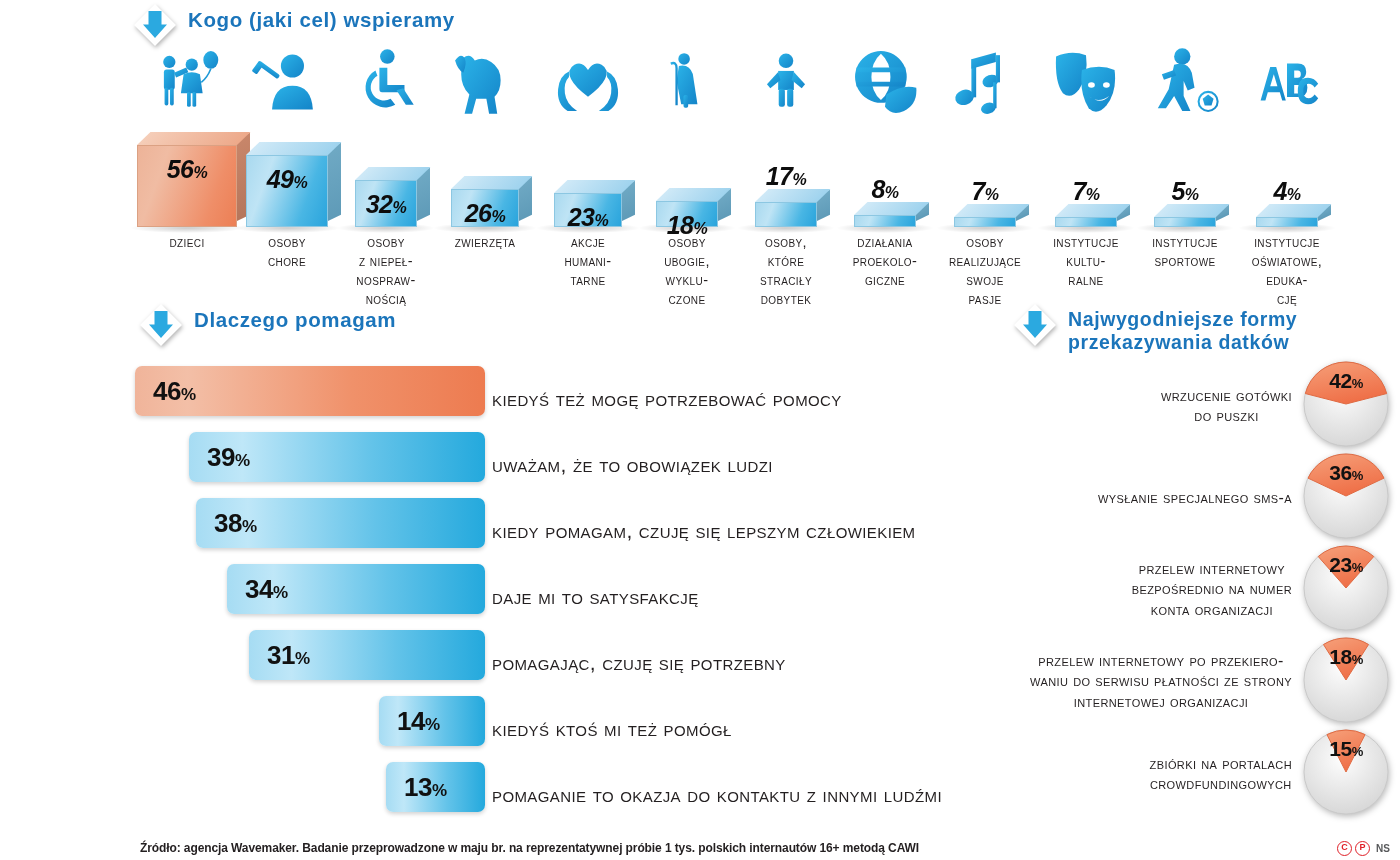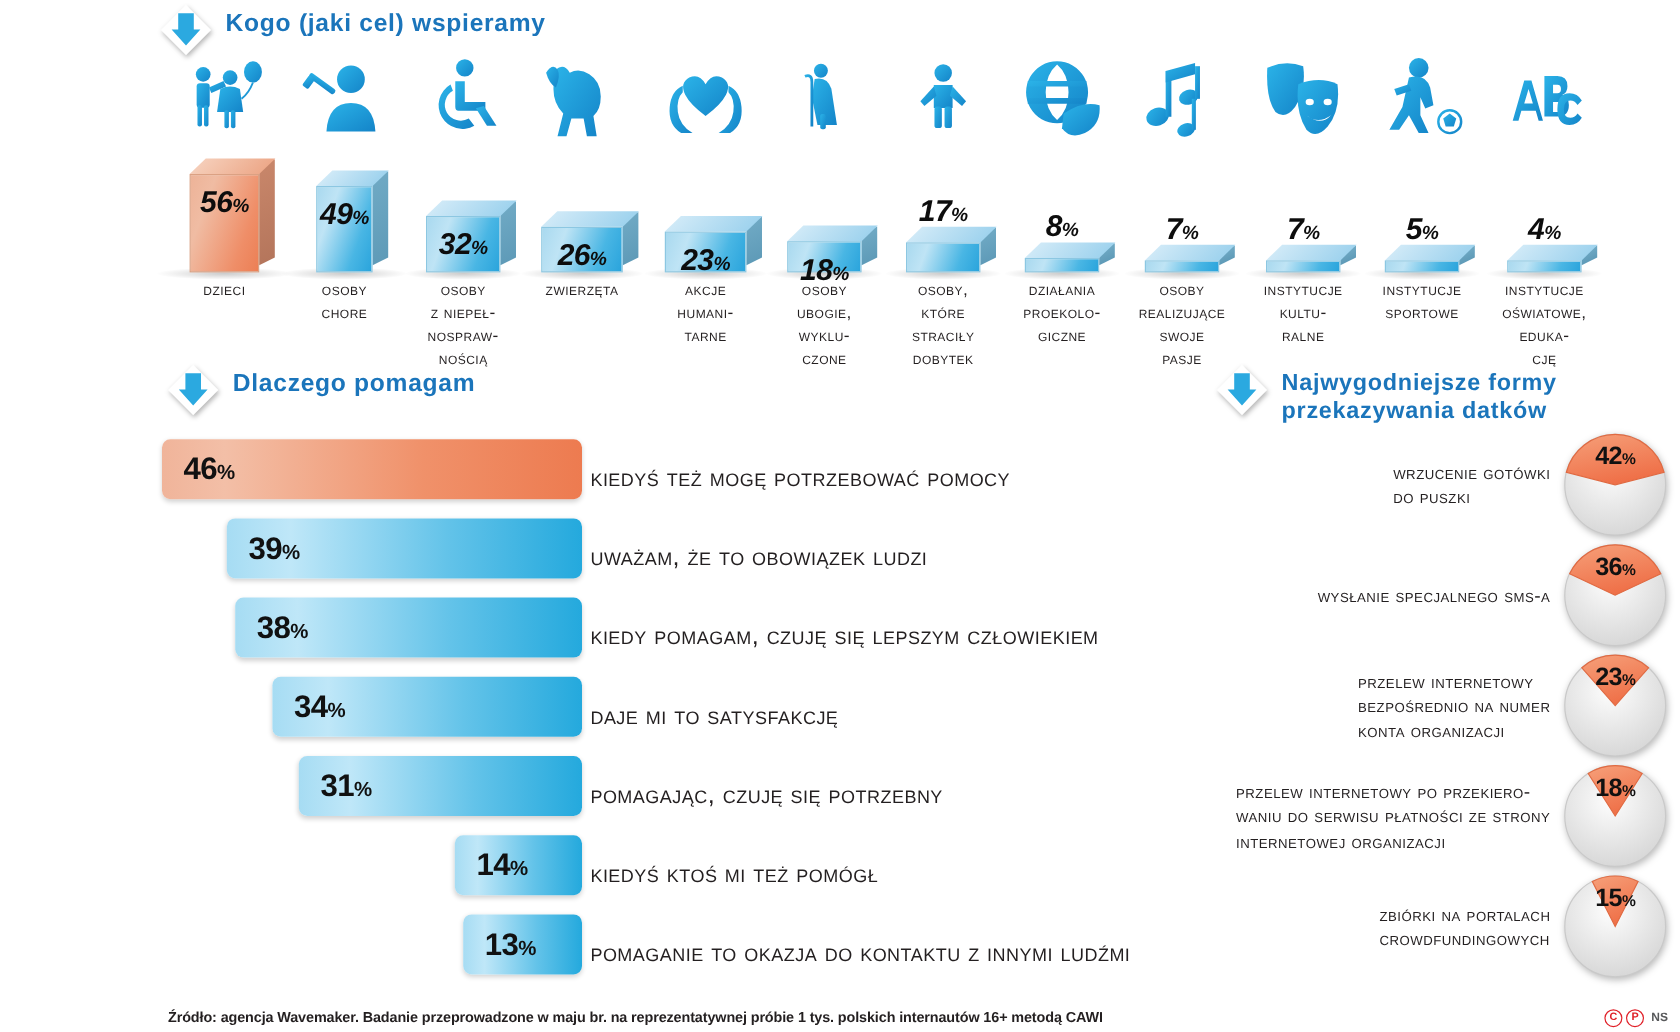--- a/index.html
+++ b/index.html
@@ -92,21 +92,21 @@
     position:absolute;left:492px;top:50%;transform:translateY(-50%);
     font-size:21px;color:#231f20;letter-spacing:.4px;white-space:nowrap;
     font-variant:small-caps;text-transform:lowercase;
   }
 
   
   #pies{position:absolute;left:900px;top:360px;width:500px;}
   .prow{position:relative;height:92px;}
   .plab{
     position:absolute;right:108px;top:50%;transform:translateY(-50%);
-    text-align:left;font-size:16px;line-height:1.28;color:#231f20;
+    text-align:center;font-size:16px;line-height:1.28;color:#231f20;
     letter-spacing:.4px;white-space:pre-line;
     font-variant:small-caps;text-transform:lowercase;
   }
   .pie{position:absolute;right:10px;top:0;width:88px;height:88px;}
   .pie svg{display:block;filter:drop-shadow(1px 2px 3px rgba(0,0,0,.28));}
   .pval{
     position:absolute;left:0;right:0;text-align:center;top:9px;
     font-weight:bold;font-size:21px;color:#111;letter-spacing:-.5px;
     pointer-events:none;
   }
@@ -163,21 +163,21 @@
               <path d="M45 40 Q57 34 69 40 L73 68 L41 68 Z"></path>
               <rect x="50" y="66" width="5.5" height="22" rx="2.5"></rect>
               <rect x="58" y="66" width="5.5" height="22" rx="2.5"></rect>
               <ellipse cx="85" cy="19" rx="11" ry="13"></ellipse>
               <path d="M85 32 Q80 45 71 52" stroke="url(#gic0)" stroke-width="2.4" fill="none"></path>
             </g>
           </svg>
         </div>
         <div class="vbar-holder">
           <div class="vshadow" style="width: 112px;"></div>
-          <div class="vbar red" style="width: 58px; height: 82px;">
+          <div class="vbar red" style="width: 100px; height: 82px;">
             <div class="side"></div>
             <div class="top"></div>
             <div class="face"></div>
             <div class="vlabel">56<span class="pc">%</span></div>
           </div>
         </div>
         <div class="vcap" style="white-space: pre-line;">Dzieci</div>
       </div>
       <div class="vcol" style="left: 217px; width: 140px;">
         <div class="vicon">
@@ -191,21 +191,21 @@
             <g fill="url(#gic1)">
               <circle cx="58" cy="28" r="17"></circle>
               <path d="M28 92 Q30 57 58 57 Q86 57 88 92 Z"></path>
               <rect x="4" y="30" width="38" height="7" rx="3" transform="rotate(36 23 33)"></rect>
               <rect x="2" y="24" width="9" height="15" rx="2" transform="rotate(36 6 31)"></rect>
             </g>
           </svg>
         </div>
         <div class="vbar-holder">
           <div class="vshadow" style="width: 104px;"></div>
-          <div class="vbar" style="width: 47px; height: 72px;">
+          <div class="vbar" style="width: 82px; height: 72px;">
             <div class="side"></div>
             <div class="top"></div>
             <div class="face"></div>
             <div class="vlabel">49<span class="pc">%</span></div>
           </div>
         </div>
         <div class="vcap" style="white-space: pre-line;">Osoby
 chore</div>
       </div>
       <div class="vcol" style="left: 316px; width: 140px;">

